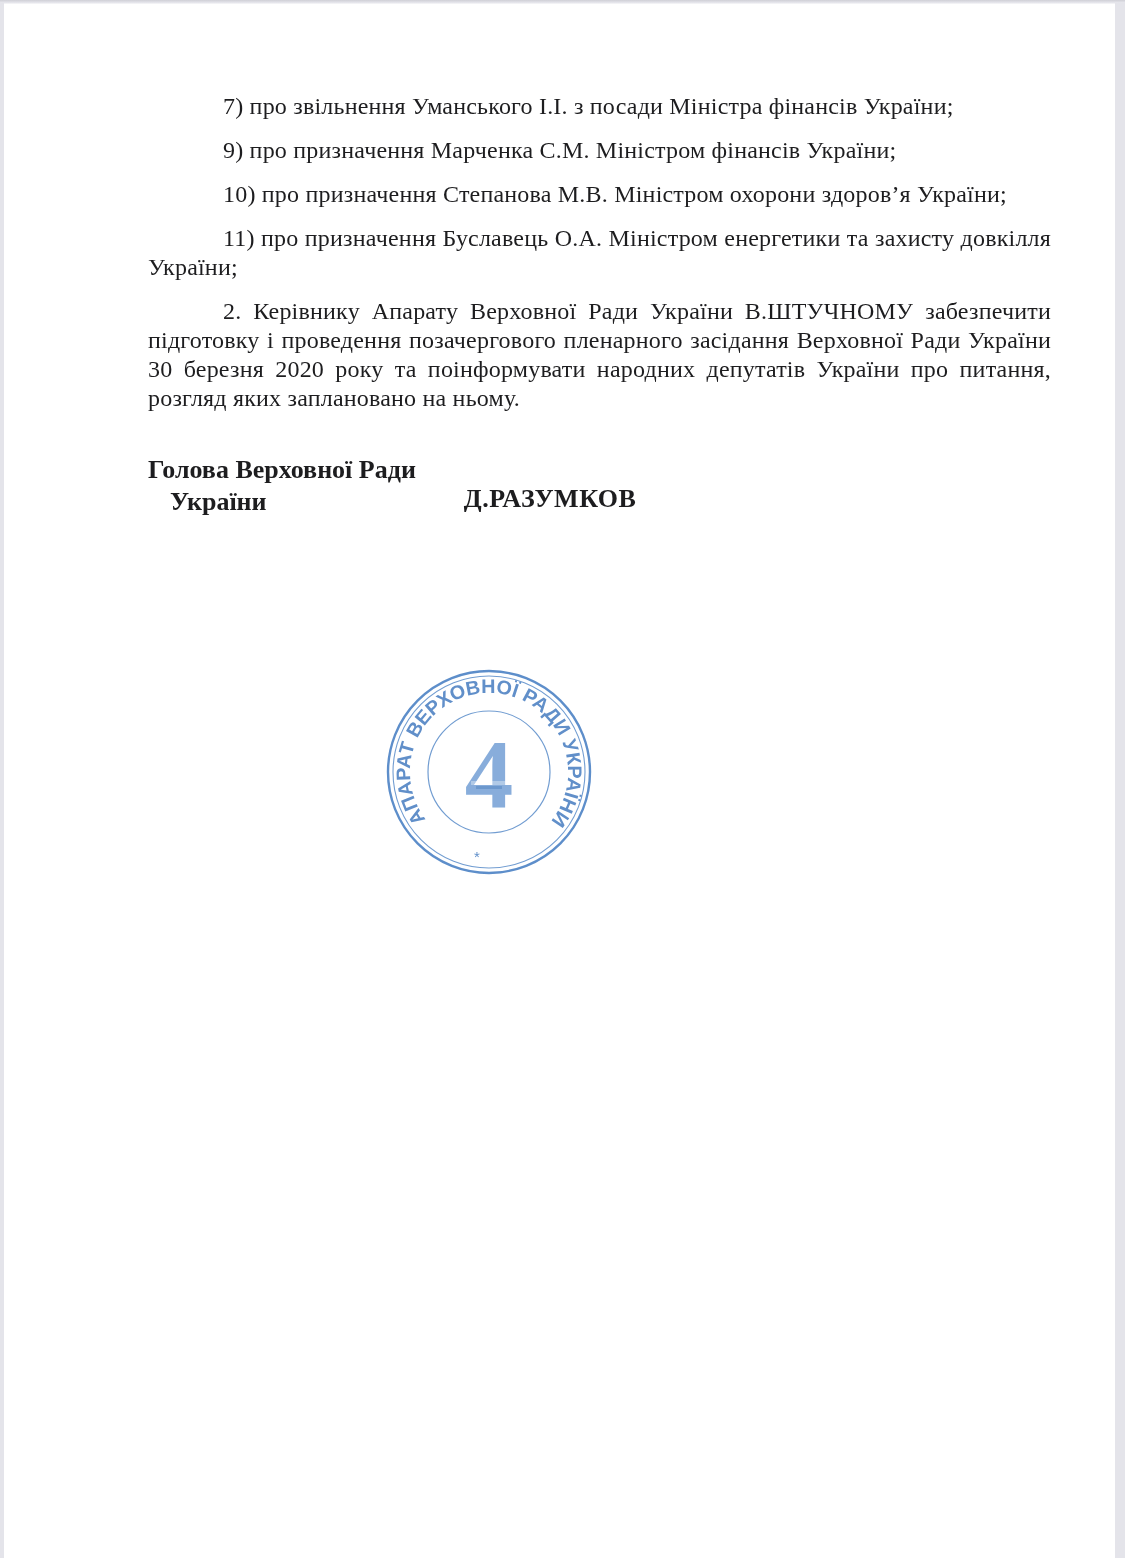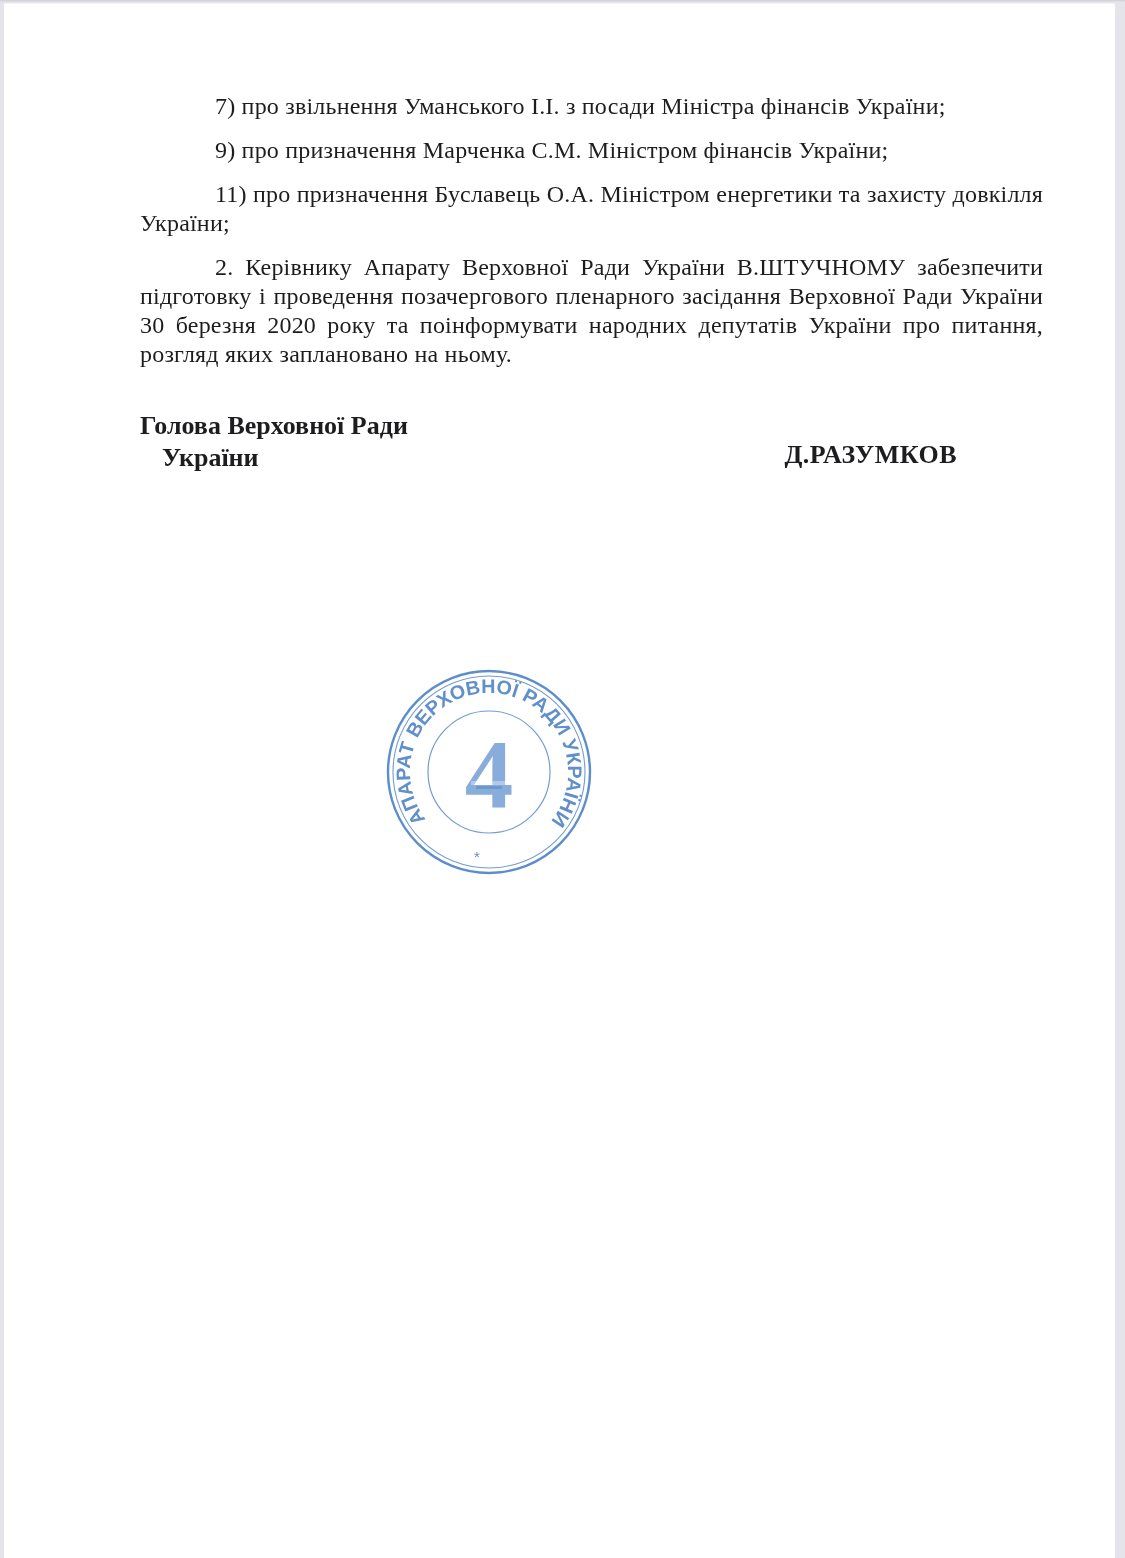--- a/index.html
+++ b/index.html
@@ -15,38 +15,38 @@
     position: absolute;
     left: 4px;
     top: 3px;
     width: 1111px;
     height: 1555px;
     background: #ffffff;
     box-shadow: inset 0 1px 0 #f2f2f5;
   }
   .content {
     position: absolute;
-    left: 0;
+    left: 8px;
     top: 0;
     width: 100%;
     box-sizing: border-box;
     padding: 89px 72px 0 136px;
     color: #1d1d1f;
     font-size: 24px;
     line-height: 29px;
   }
   p.doc-par {
     margin: 0 0 15px 0;
     text-align: justify;
     text-indent: 75px;
     letter-spacing: 0.2px;
   }
   .signature-row {
     display: flex;
-    justify-content: space-between;
+    justify-content: flex-start;
     margin-top: 41px;
     font-weight: bold;
     font-size: 26px;
     line-height: 32px;
   }
   .sig-left { max-width: 420px; }
   .sig-left .l2 { padding-left: 22px; }
   .sig-name {
     margin-top: 29px;
     padding-right: 86px;
@@ -74,20 +74,21 @@
 </style>
 </head>
 <body>
 
 <div class="edge-top"></div>
 
 <div class="page">
   <div class="content">
     <p class="doc-par">7) про звільнення Уманського І.І. з посади Міністра фінансів України;</p>
     <p class="doc-par">9) про призначення Марченка С.М. Міністром фінансів України;</p>
+    <p class="doc-par">10) про призначення Степанова М.В. Міністром охорони здоров’я України;</p>
     <p class="doc-par">11) про призначення Буславець О.А. Міністром енергетики та захисту довкілля України;</p>
     <p class="doc-par">2. Керівнику Апарату Верховної Ради України В.ШТУЧНОМУ забезпечити підготовку і проведення позачергового пленарного засідання Верховної Ради України 30 березня 2020 року та поінформувати народних депутатів України про питання, розгляд яких заплановано на ньому.</p>
 
     <div class="signature-row">
       <div class="sig-left">
         <div class="l1">Голова Верховної Ради</div>
         <div class="l2">України</div>
       </div>
       <div class="sig-name">Д.РАЗУМКОВ</div>
     </div>

